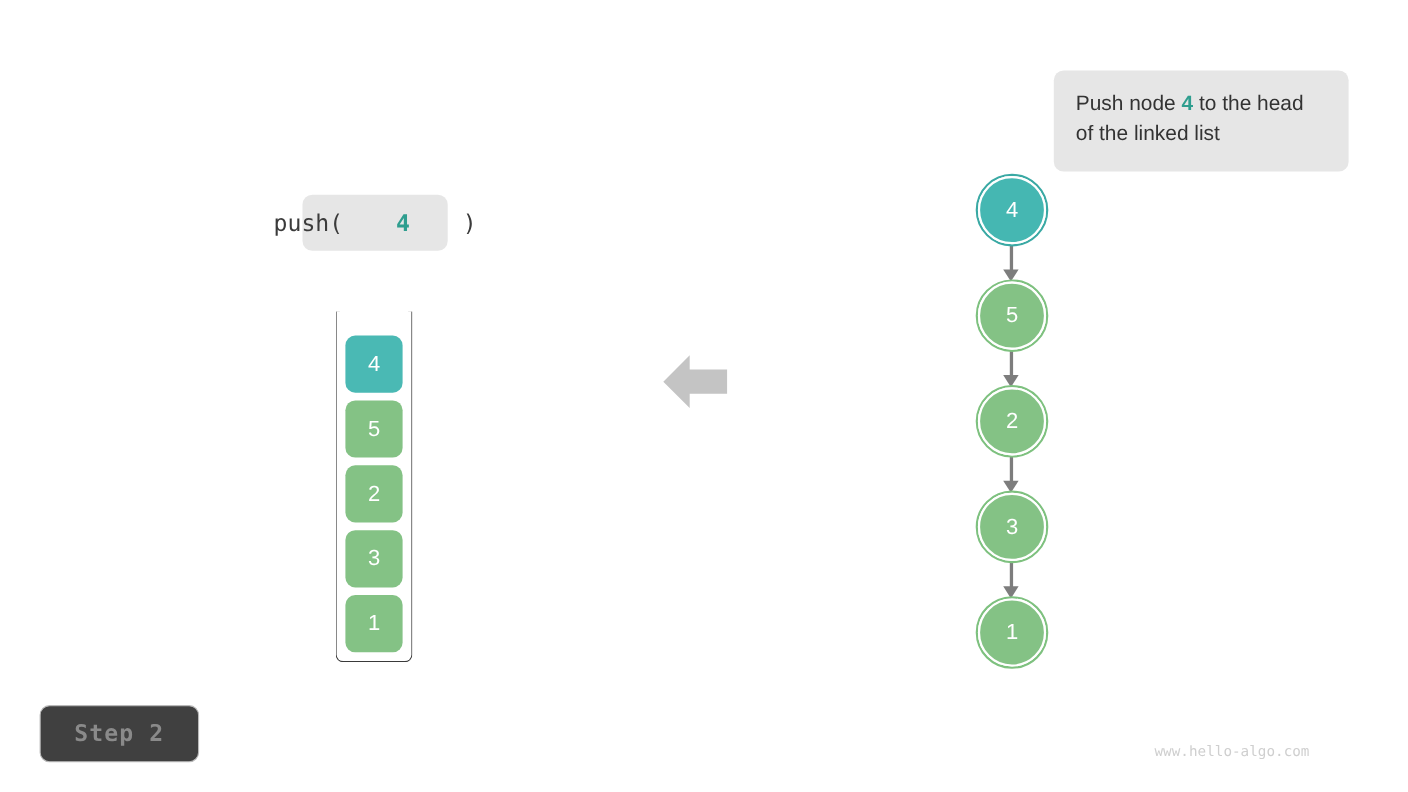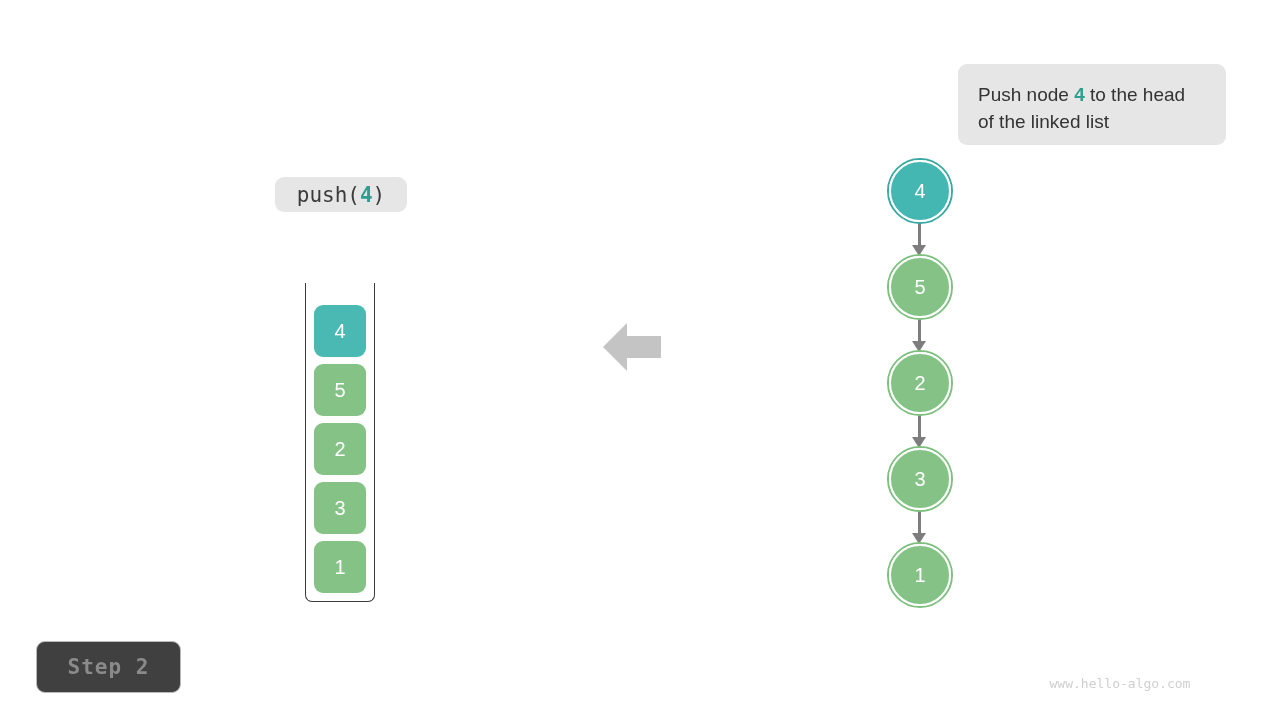--- a/index.html
+++ b/index.html
@@ -15,51 +15,52 @@
     overflow: hidden;
     font-family: "Liberation Sans", sans-serif;
   }
 
   
   #callout {
     position: absolute;
     left: 958px;
     top: 64px;
     width: 268px;
-    padding: 17px 20px 10px 20px;
+    padding: 17px 20px 21px 20px;
     box-sizing: border-box;
     background: #e6e6e6;
     border-radius: 9px;
     color: #333333;
     font-size: 19px;
     line-height: 27px;
     font-family: "Liberation Sans", sans-serif;
   }
   #callout .accent {
     color: #2f9e8f;
     font-weight: bold;
   }
 
   
   #push-label {
     position: absolute;
     left: 275px;
     top: 177px;
     width: 132px;
-    height: 35px;
+    height: 51px;
     box-sizing: border-box;
     background: #e6e6e6;
     border-radius: 9px;
     display: flex;
     align-items: center;
     justify-content: center;
     font-family: "DejaVu Sans Mono", "Liberation Mono", monospace;
     font-size: 21px;
     color: #3b3b3b;
     letter-spacing: 0px;
+    gap: 48px;
   }
   #push-label .accent {
     color: #2f9e8f;
     font-weight: bold;
   }
 
   
   #stack-container {
     position: absolute;
     left: 305px;

